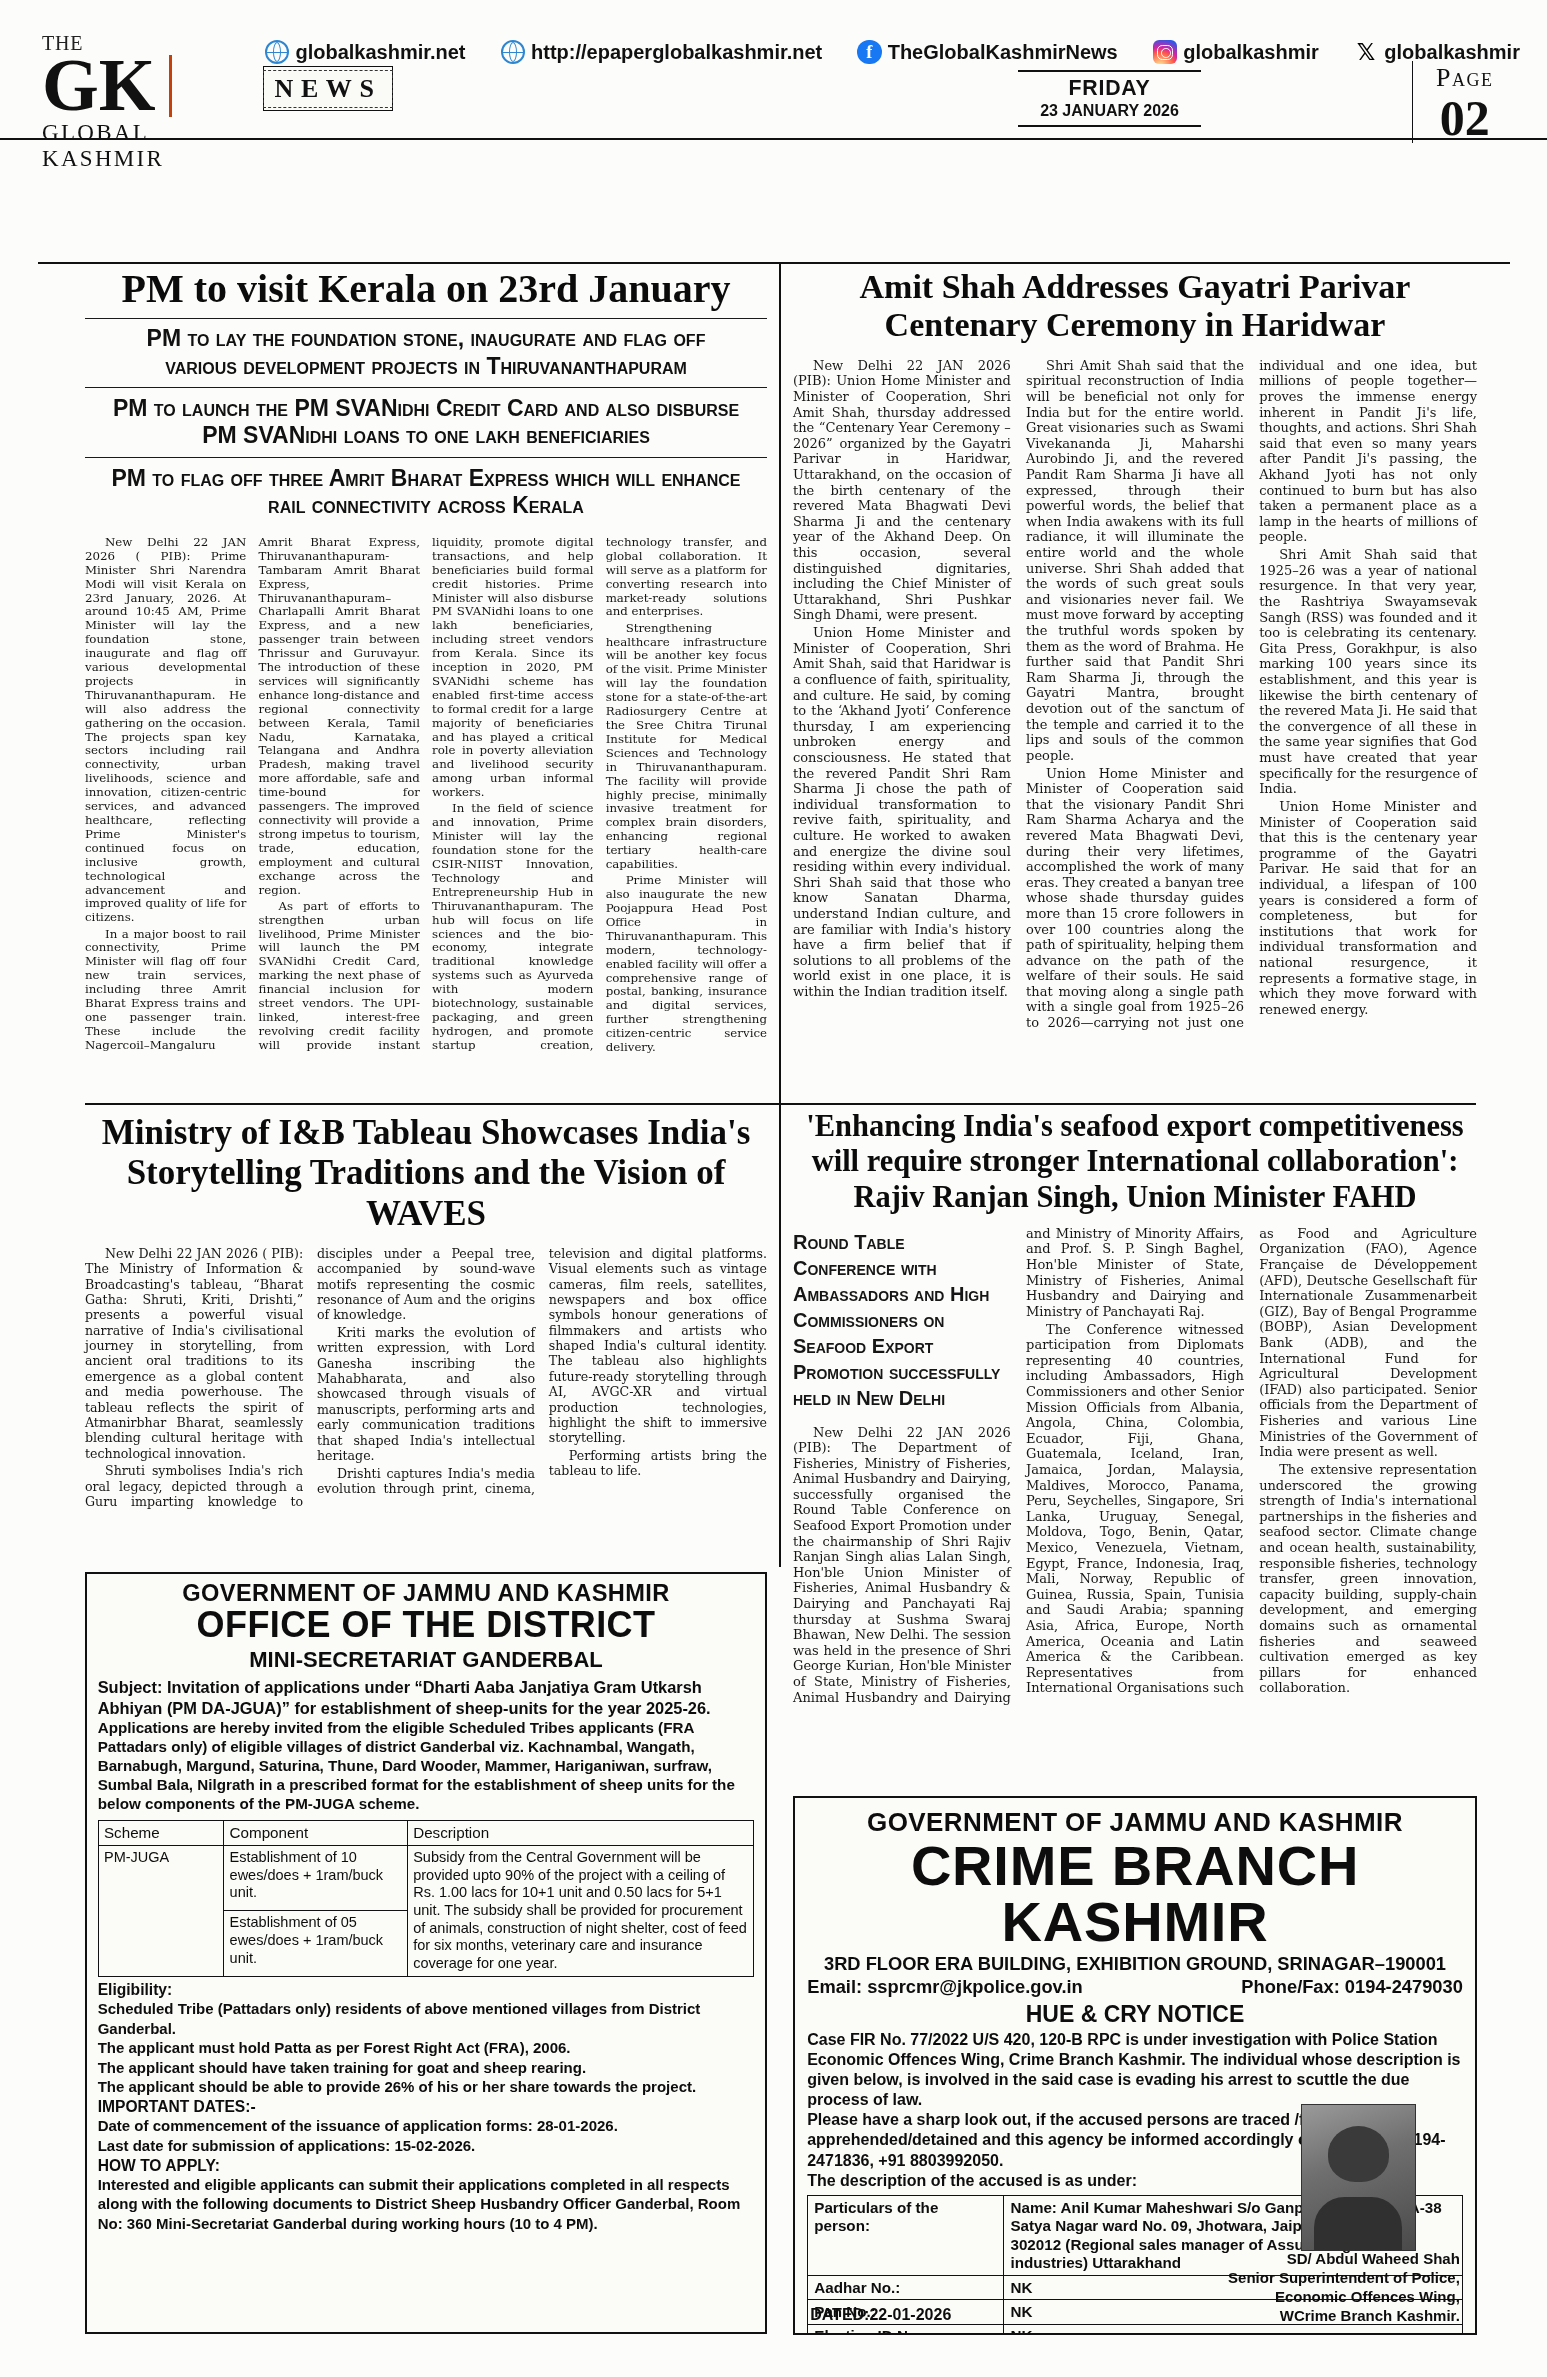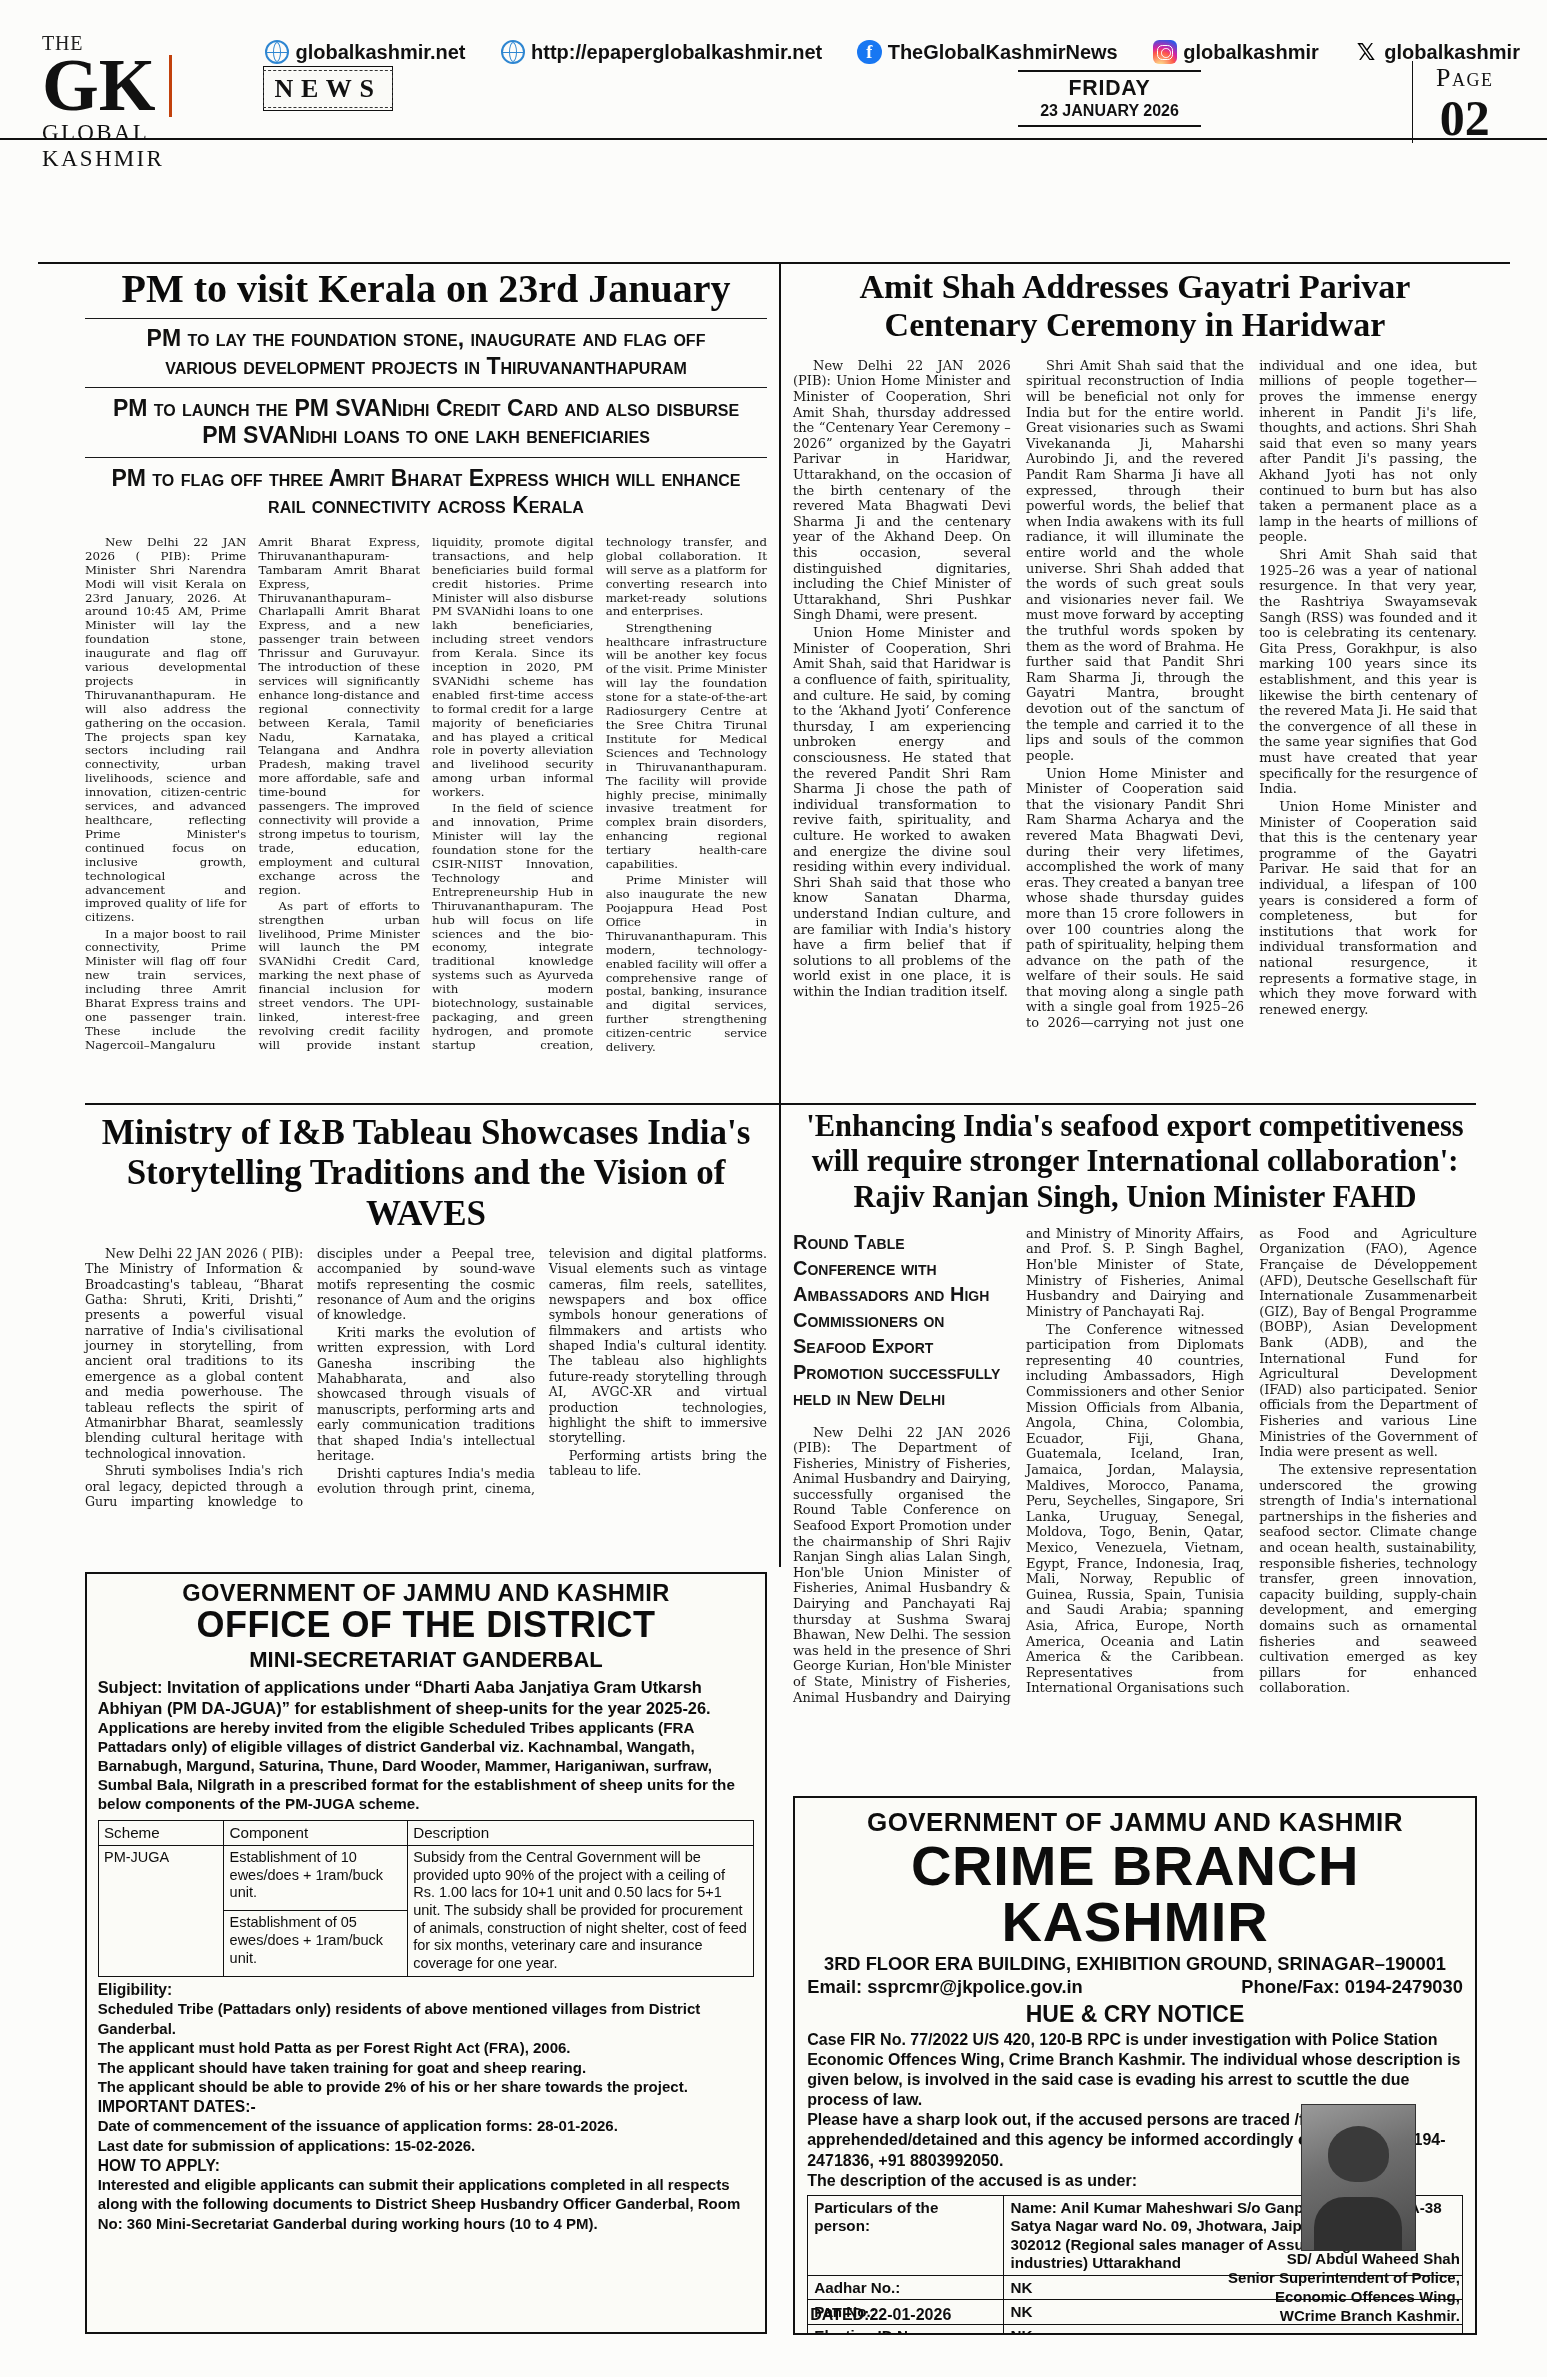--- a/index.html
+++ b/index.html
@@ -240,21 +240,21 @@
           <td>Establishment of 05 ewes/does + 1ram/buck unit.</td>
         </tr>
       </tbody>
     </table>
 
     <div class="label">Eligibility:</div>
     <div>
         <div class="line"> Scheduled Tribe (Pattadars only) residents of above mentioned villages from District Ganderbal.</div>
         <div class="line">The applicant must hold Patta as per Forest Right Act (FRA), 2006.</div>
         <div class="line">The applicant should have taken training for goat and sheep rearing.</div>
-        <div class="line">The applicant should be able to provide 2% of his or her share towards the project.</div>
+        <div class="line">The applicant should be able to provide 26% of his or her share towards the project.</div>
       </div>
     <div class="label">IMPORTANT DATES:-</div>
     <div>
         <div class="line">Date of commencement of the issuance of application forms: 28-01-2026.</div>
         <div class="line">Last date for submission of applications: 15-02-2026.</div>
       </div>
     <div class="label">HOW TO APPLY:</div>
     <div class="line">Interested and eligible applicants can submit their applications completed in all respects along with the following documents to District Sheep Husbandry Officer Ganderbal, Room No: 360 Mini-Secretariat Ganderbal during working hours (10 to 4 PM).</div>
 
   </div>

